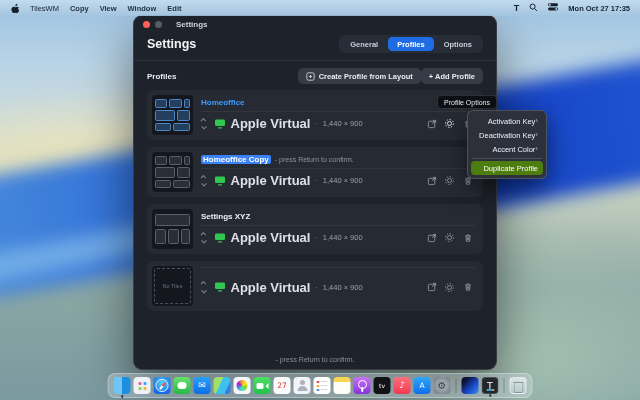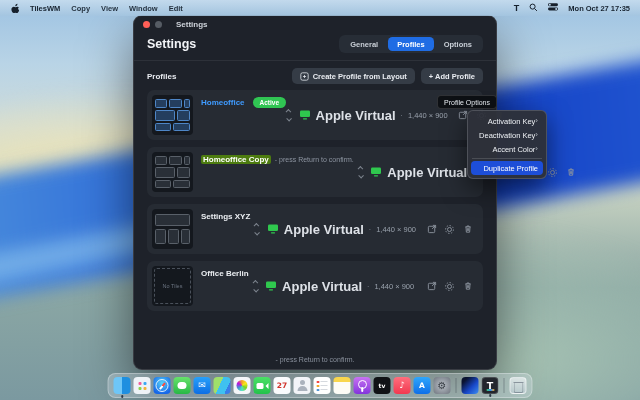--- a/index.html
+++ b/index.html
@@ -17,21 +17,21 @@
   .wp-blue-light{left:-10%;top:53%;width:85%;height:7%;transform:rotate(-11deg);
     background:rgba(130,185,235,.75)}
   .wp-sage{right:-10%;bottom:-12%;width:75%;height:55%;border-radius:50%;
     background:radial-gradient(ellipse at 60% 60%,rgba(170,198,180,.9),rgba(170,198,180,0) 75%)}
 
   
   .menubar{position:absolute;top:0;left:0;right:0;height:16px;z-index:20;display:flex;align-items:center;
     padding:0 10px;gap:11px;font-size:7.5px;color:#16222f;
     background:linear-gradient(180deg,rgba(198,220,238,.92),rgba(164,197,224,.86))}
   .mb-apple svg{display:block}
-  .mb-app{font-weight:bold}
+  .mb-app{font-weight:normal}
   .mb-item{font-weight:600;opacity:.92}
   .mb-right{margin-left:auto;display:flex;align-items:center;gap:10px}
   .mb-status{display:flex;align-items:center;font-weight:bold;font-size:9px}
   .mb-clock{font-weight:600;white-space:nowrap}
 
   
   .window{position:absolute;left:133px;top:15px;width:364px;height:355px;z-index:10;
     background:#1e222a;border:0.5px solid rgba(255,255,255,.12);border-radius:9px;
     box-shadow:0 22px 50px rgba(0,0,0,.5)}
   .titlebar{height:16px;display:flex;align-items:center;padding:0 9px}
@@ -42,44 +42,44 @@
   .header{display:flex;align-items:center;justify-content:space-between;padding:3px 13px 7px}
   .h-title{font-size:12.5px;font-weight:bold;color:#f2f4f7}
   .tabs{display:flex;background:#272d36;border-radius:6px;padding:2px;gap:1px}
   .tab{font-size:7.5px;font-weight:600;color:#c9cfd7;padding:2.5px 9px;border-radius:4.5px;cursor:default}
   .tab.active{background:#1f6ce4;color:#fff}
 
   .hr{height:1px;background:rgba(255,255,255,.07)}
 
   .sec{display:flex;align-items:center;justify-content:space-between;padding:7px 13px 6px}
   .sec-label{font-size:8px;font-weight:bold;color:#e8ebf0}
-  .sec-actions{display:flex;gap:6px}
+  .sec-actions{display:flex;}
   .btn{display:flex;align-items:center;gap:4px;background:#353c46;color:#e9ecf1;font-size:7.5px;
     font-weight:600;padding:3.5px 8px;border-radius:5px}
 
   .list{padding:0 13px;display:flex;flex-direction:column;gap:7px}
   .card{display:flex;gap:8px;background:#262b33;border-radius:7px;padding:5px 8px 5px 5px;height:50px}
   .thumb{width:41px;height:40px;background:#14181e;border-radius:4px;position:relative;flex:none;overflow:hidden}
   .tile{position:absolute;border:1px solid #596069;background:rgba(120,130,145,.22);border-radius:1.5px}
   .tiles-blue .tile{border-color:#4e86c6;background:rgba(60,120,190,.4)}
   .t1{left:3px;top:4px;width:12px;height:9px}.t2{left:17px;top:4px;width:13px;height:9px}
   .t3{left:32px;top:4px;width:6px;height:9px}.t4{left:3px;top:15px;width:20px;height:11px}
   .t5{left:25px;top:15px;width:13px;height:11px}.t6{left:3px;top:28px;width:16px;height:8px}
   .t7{left:21px;top:28px;width:17px;height:8px}
   .w1{left:3px;top:5px;width:35px;height:12px}.w2{left:3px;top:20px;width:11px;height:15px}
   .w3{left:16px;top:20px;width:11px;height:15px}.w4{left:29px;top:20px;width:9px;height:15px}
   .thumb.no-tiles::before{content:"";position:absolute;inset:2px;border:1px dashed #4a515b;border-radius:3px}
   .no-tiles-label{position:absolute;inset:0;display:flex;align-items:center;justify-content:center;
     font-size:5.5px;color:#6b7380}
 
-  .card-body{flex:1;display:flex;flex-direction:row;min-width:0}
+  .card-body{flex:1;display:flex;flex-direction:column;min-width:0}
   .card-top{display:flex;align-items:center;height:15px;gap:4px}
   .pname{font-size:8px;font-weight:bold;color:#eceff3;white-space:nowrap}
   .pname.accent{color:#3f9bff}
-  .pname.editing{background:#4d7c0f;color:#fff;padding:0 2px;border-radius:2px}
+  .pname.editing{background:#3b82f6;color:#fff;padding:0 2px;border-radius:2px}
   .phint{font-size:7px;color:#8d95a1;white-space:nowrap}
   .spacer{flex:1}
   .badge{background:#30c553;color:#fff;font-size:6.5px;font-weight:bold;padding:2px 7px;border-radius:7px}
   .card-div{height:1px;background:rgba(255,255,255,.06);margin-top:1px}
   .card-bottom{flex:1;display:flex;align-items:center;gap:5px}
   .chevrons{display:flex;flex-direction:column;gap:3px;margin:0 3px 0 1px}
   .chev{width:3.5px;height:3.5px;border-left:1.2px solid #7d848e;border-bottom:1.2px solid #7d848e}
   .chev.up{transform:rotate(135deg)}
   .chev.down{transform:rotate(-45deg)}
   .disp-name{font-size:13px;font-weight:600;color:#dde1e7;white-space:nowrap}
@@ -95,30 +95,30 @@
   
   .tooltip{position:absolute;top:95px;right:143px;z-index:40;background:#0d1014;color:#e8ecf1;
     font-size:7px;padding:2.5px 6px;border-radius:4px;border:0.5px solid rgba(255,255,255,.14);white-space:nowrap}
   .cmenu{position:absolute;left:467px;top:110px;width:80px;z-index:50;background:rgba(45,49,58,.97);
     border:0.5px solid rgba(255,255,255,.16);border-radius:6px;padding:3px;
     box-shadow:0 10px 24px rgba(0,0,0,.5)}
   .menu-item{display:flex;justify-content:flex-end;align-items:center;font-size:7.5px;color:#eef1f5;
     padding:2.5px 5px;border-radius:4px;white-space:nowrap}
   .menu-item .sub{color:#aeb4bd;font-size:8px;line-height:1}
   .menu-sep{height:1px;background:rgba(255,255,255,.14);margin:2px 1px}
-  .menu-item.highlight{background:#1d4ed8;color:#fff}
+  .menu-item.highlight{background:#4d7c0f;color:#fff}
 
   
   .dock{position:absolute;bottom:2px;left:50%;transform:translateX(-50%);z-index:30;display:flex;
     align-items:center;gap:3px;padding:3px 5px;background:rgba(222,232,242,.30);
     border:0.5px solid rgba(255,255,255,.3);border-radius:8px}
   .dock-sep{width:1px;height:15px;background:rgba(25,35,48,.3);margin:0 2px}
   .di{width:17px;height:17px;border-radius:4px;position:relative;display:flex;align-items:center;
     justify-content:center;color:#fff;font-family:"DejaVu Sans","Liberation Sans",sans-serif;overflow:visible}
-  .di .glyph{font-size:7.5px;font-weight:bold;line-height:1;z-index:1}
+  .di .glyph{font-size:7.5px;font-weight:normal;line-height:1;z-index:1}
   .di.running::after{content:"";position:absolute;bottom:-3.5px;left:50%;transform:translateX(-50%);
     width:2.5px;height:2.5px;border-radius:50%;background:rgba(25,35,50,.85)}
   .di.finder{background:linear-gradient(90deg,#6ec6f7 50%,#1e8fe0 50%)}
   .di.launchpad{background:#eef2f7}
   .di.launchpad::before{content:"";position:absolute;left:5px;top:5px;width:3px;height:3px;border-radius:1px;
     background:#f25c9a;box-shadow:5px 0 0 #3ba7f2,0 5px 0 #8ad24a,5px 5px 0 #f2b23c}
   .di.safari{background:radial-gradient(circle at 50% 35%,#57d2f7,#1566e8 78%)}
   .di.safari::before{content:"";position:absolute;width:11px;height:11px;border:1px solid rgba(255,255,255,.85);
     border-radius:50%}
   .di.safari::after{content:"";position:absolute;width:1.5px;height:8px;
@@ -415,26 +415,20 @@
         </span>
       </div>
     </div>
   </div>
 
   <div class="card">
     <div class="thumb no-tiles">
             <span class="no-tiles-label">No Tiles</span>
           </div>
     <div class="card-body">
-      <div class="card-top">
-        <span class="pname">Office Berlin</span>
-
-        <span class="spacer"></span>
-
-      </div>
       <div class="card-div"></div>
       <div class="card-bottom">
         <span class="chevrons">
           <i class="chev up"></i>
           <i class="chev down"></i>
         </span>
         <span>
           <svg width="12" height="11" viewBox="0 0 12 11">
             <rect x="1" y="1.5" width="10" height="6.5" rx="1.3" fill="#2fc84e"></rect>
             <path d="M4.5 9.8h3" stroke="#2fc84e" stroke-width="1.2" stroke-linecap="round"></path>

